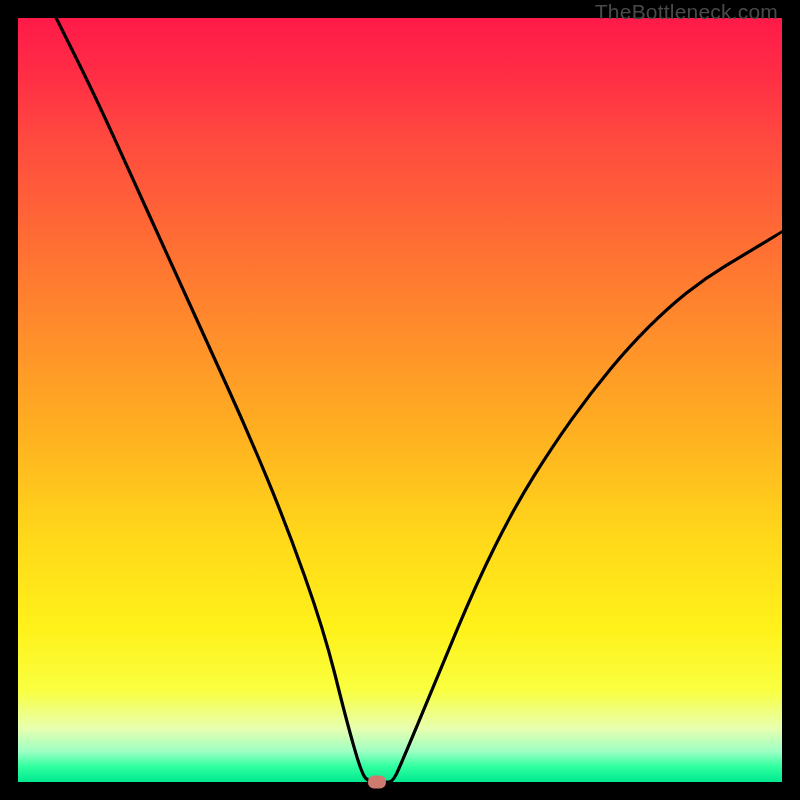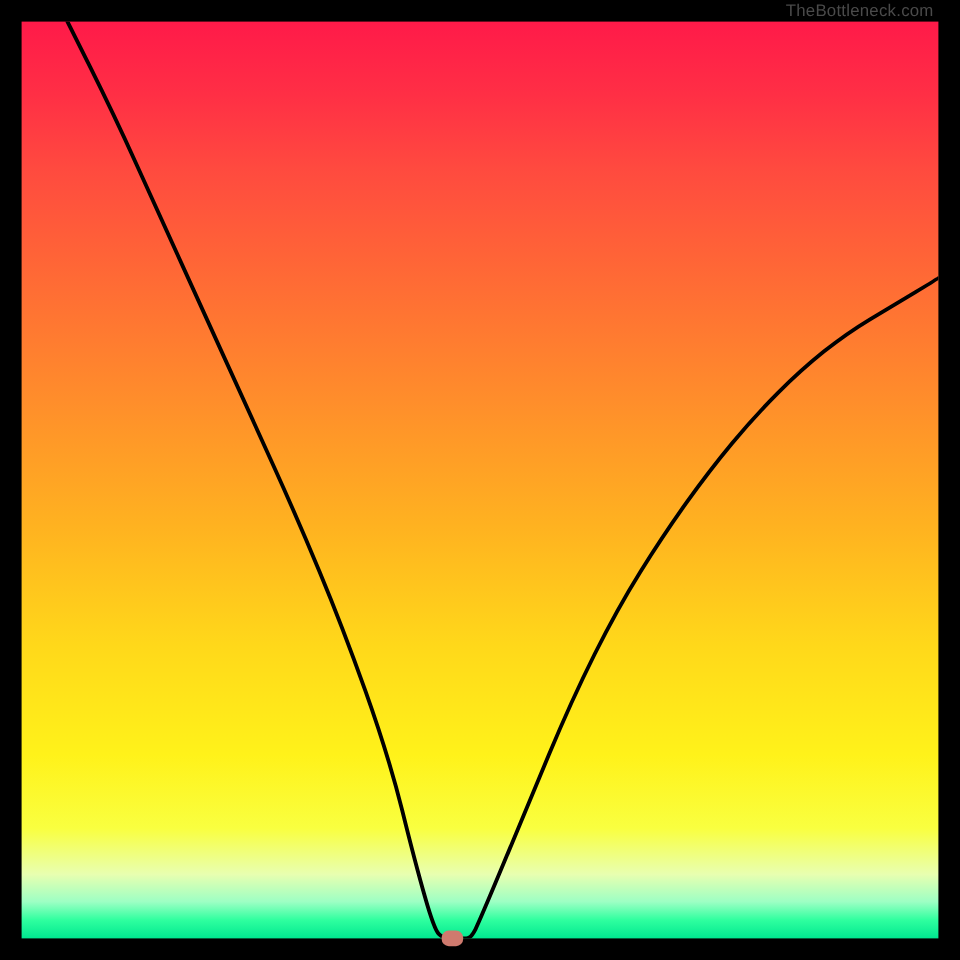--- a/index.html
+++ b/index.html
@@ -39,21 +39,21 @@
       #9dffc4 96%,
       #2fff9f 98%,
       #00e890 100%
     );
   }
   .watermark {
     position: absolute;
     top: 0px;
     right: 22px;
     color: #4a4a4a;
-    font-size: 14px;
+    font-size: 21px;
     font-weight: 500;
     letter-spacing: 0.2px;
     user-select: none;
   }
   .marker {
     position: absolute;
     width: 18px;
     height: 13px;
     border-radius: 6px;
     background: #cf7a6e;

